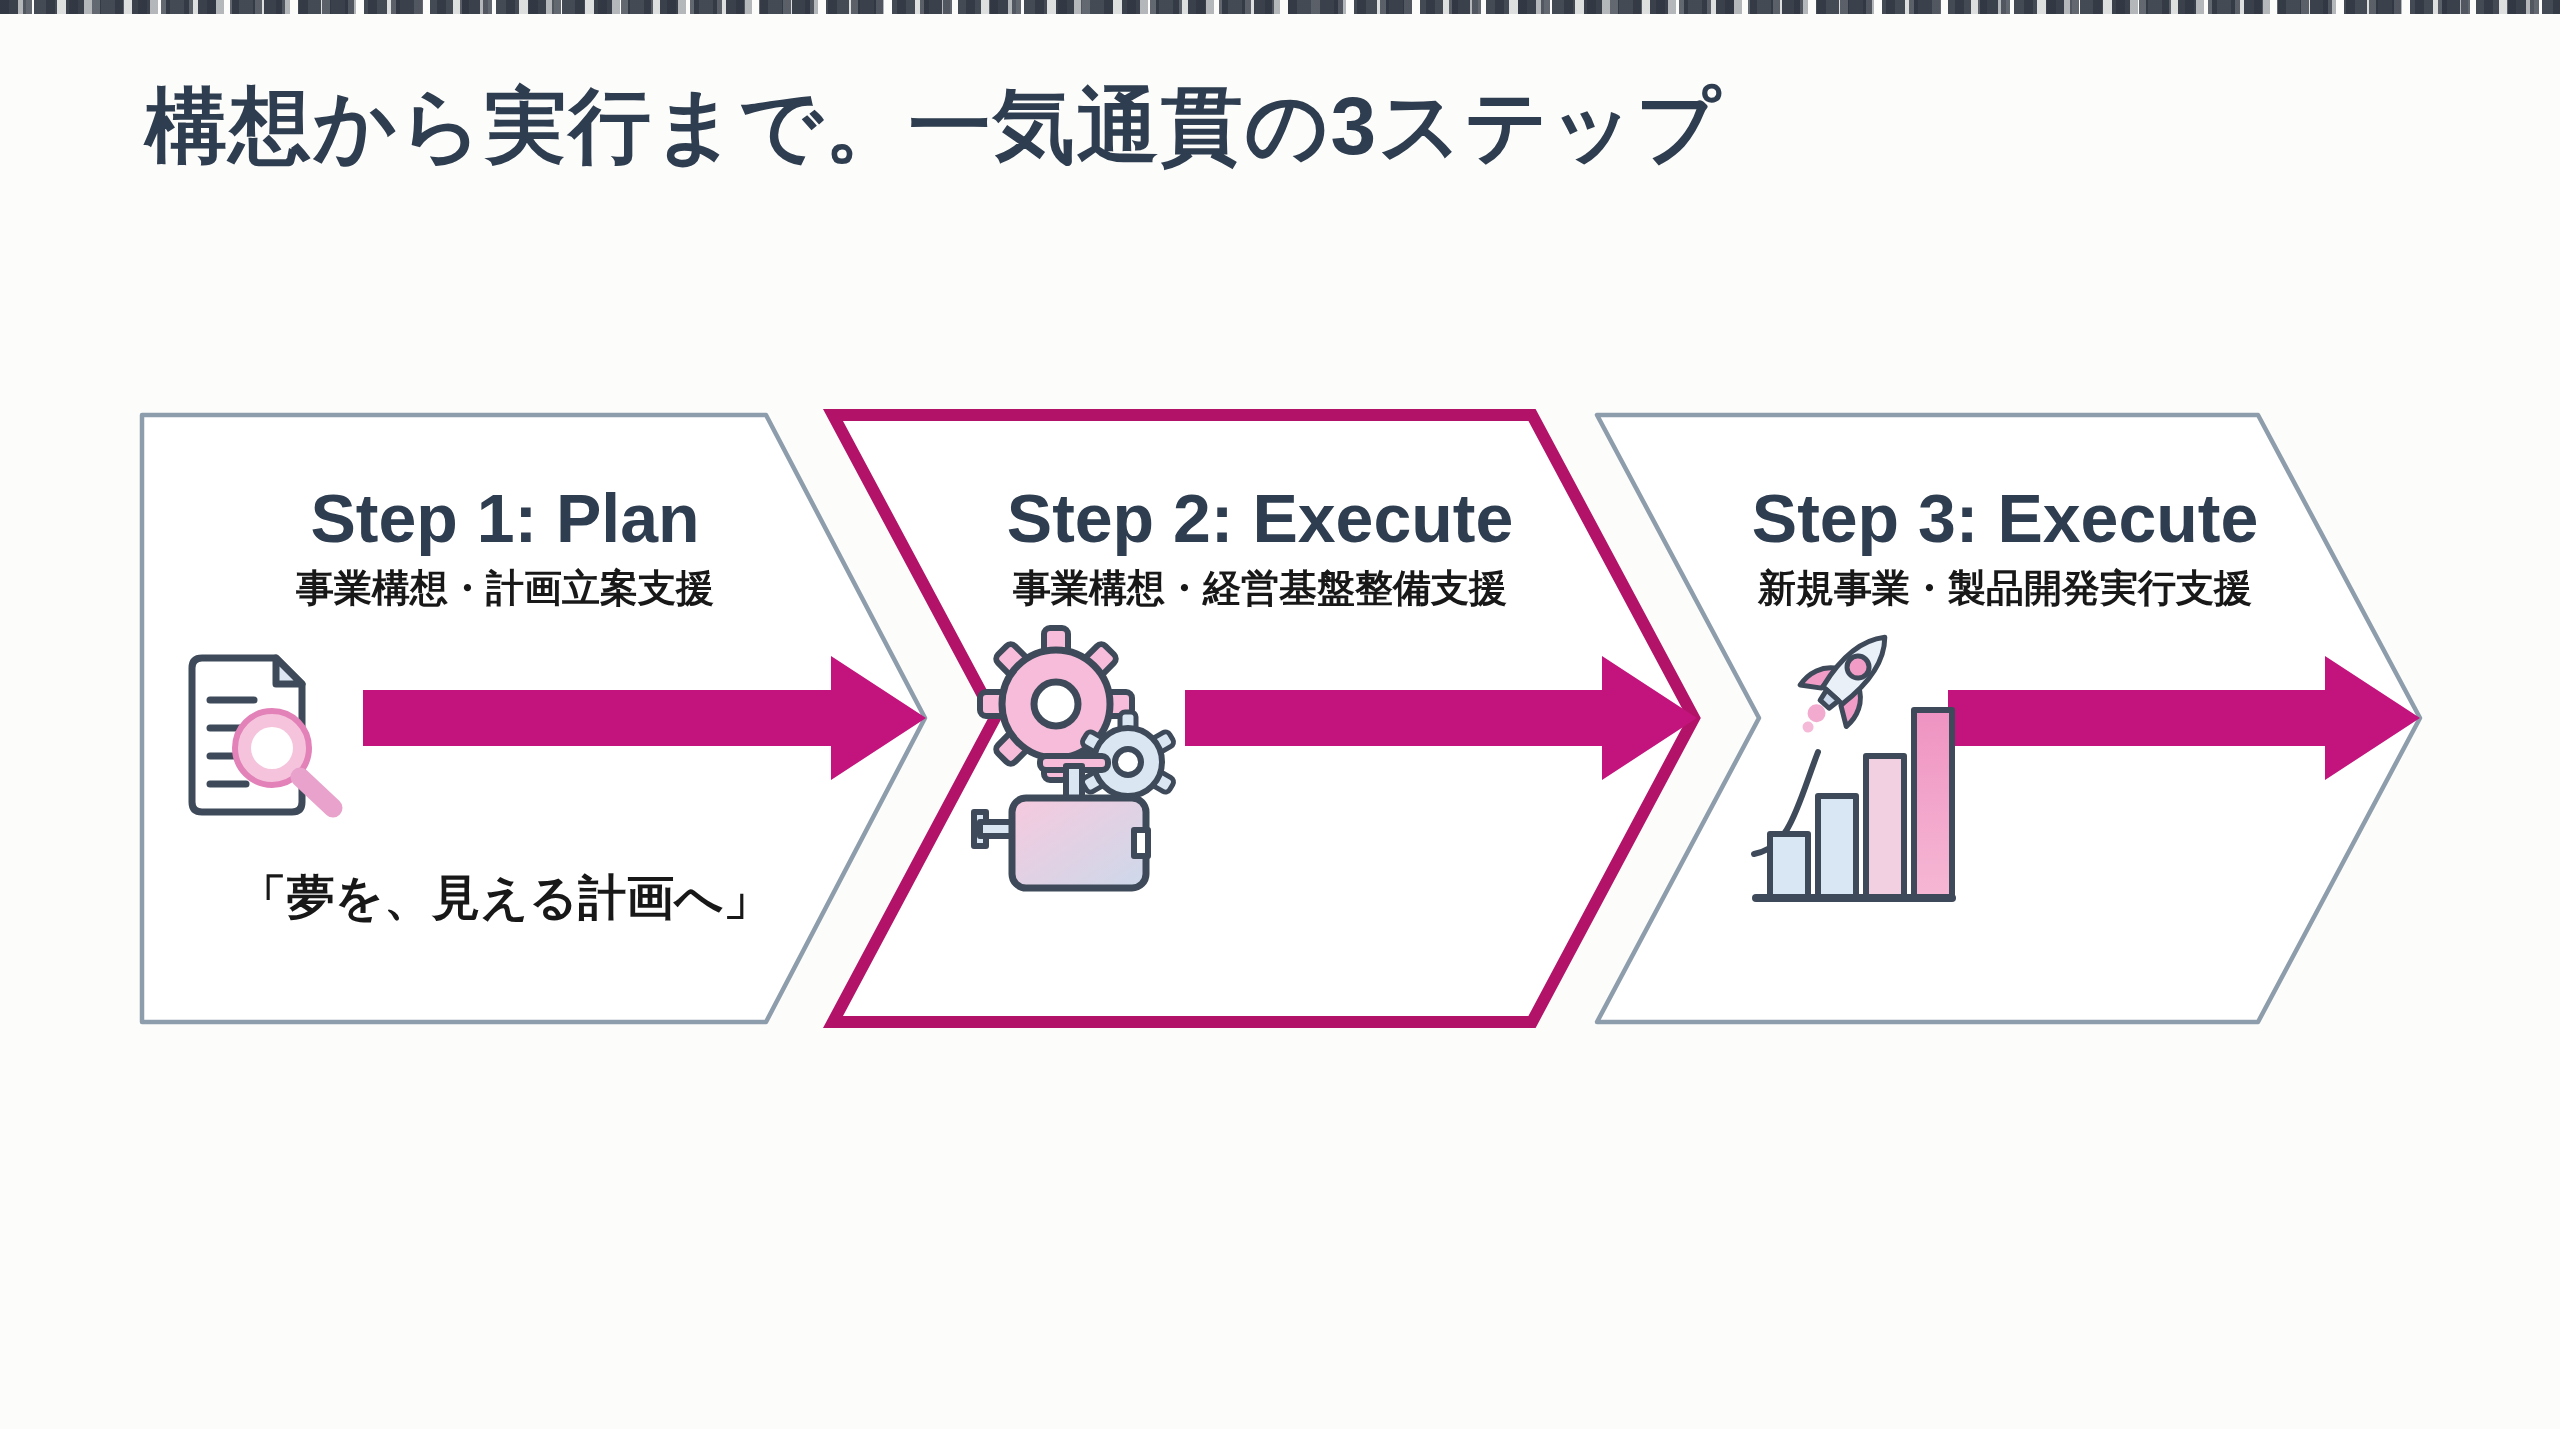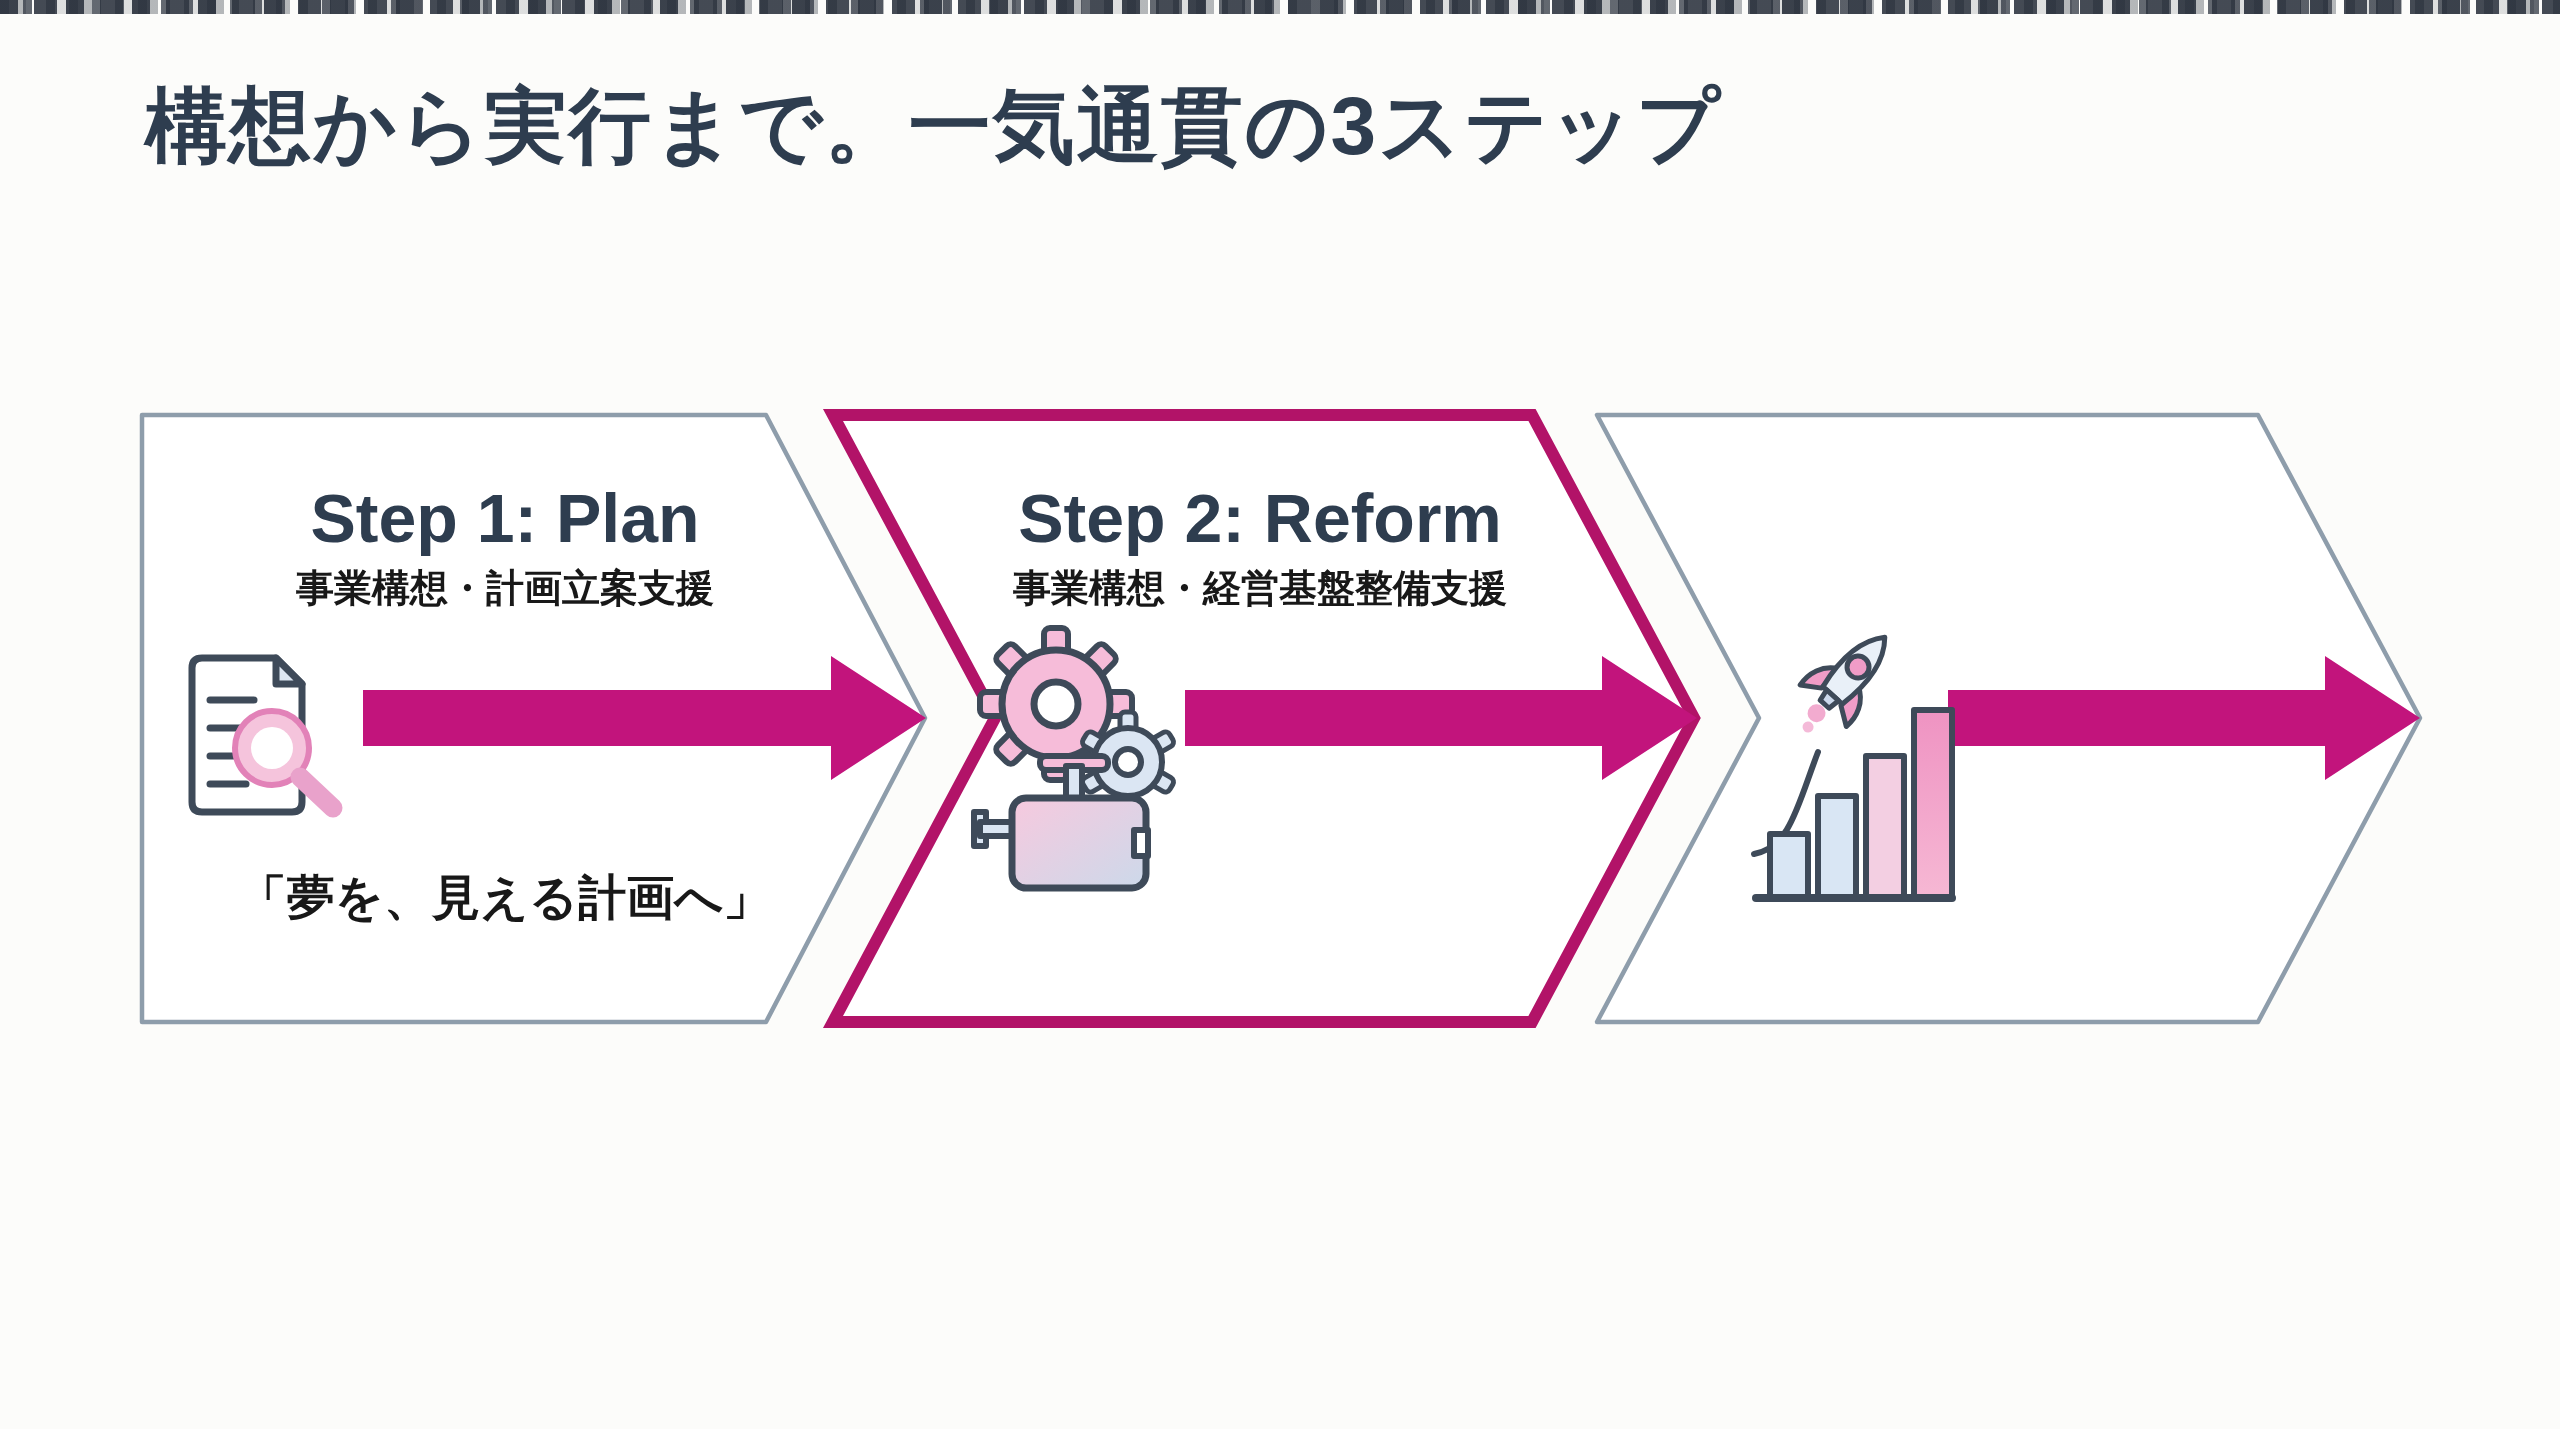--- a/index.html
+++ b/index.html
@@ -149,19 +149,23 @@
         <circle cx="0" cy="-12" r="11" fill="var(--pink-mid)" stroke="var(--icon-outline)" stroke-width="5"></circle>
       </g>
     </g>
   </svg>
 
   <div class="step-head" id="head1">
     <div class="t">Step 1: Plan</div>
     <div class="s">事業構想・計画立案支援</div>
   </div>
   <div class="step-head" id="head2">
-    <div class="t">Step 2: Reform</div>
+    <div class="t">Step 2: Execute</div>
     <div class="s">事業構想・経営基盤整備支援</div>
+  </div>
+  <div class="step-head" id="head3">
+    <div class="t">Step 3: Execute</div>
+    <div class="s">新規事業・製品開発実行支援</div>
   </div>
 
   <div class="step-quote" id="quote1">「夢を、見える計画へ」</div>
 
 </div>
 
 </body></html>

